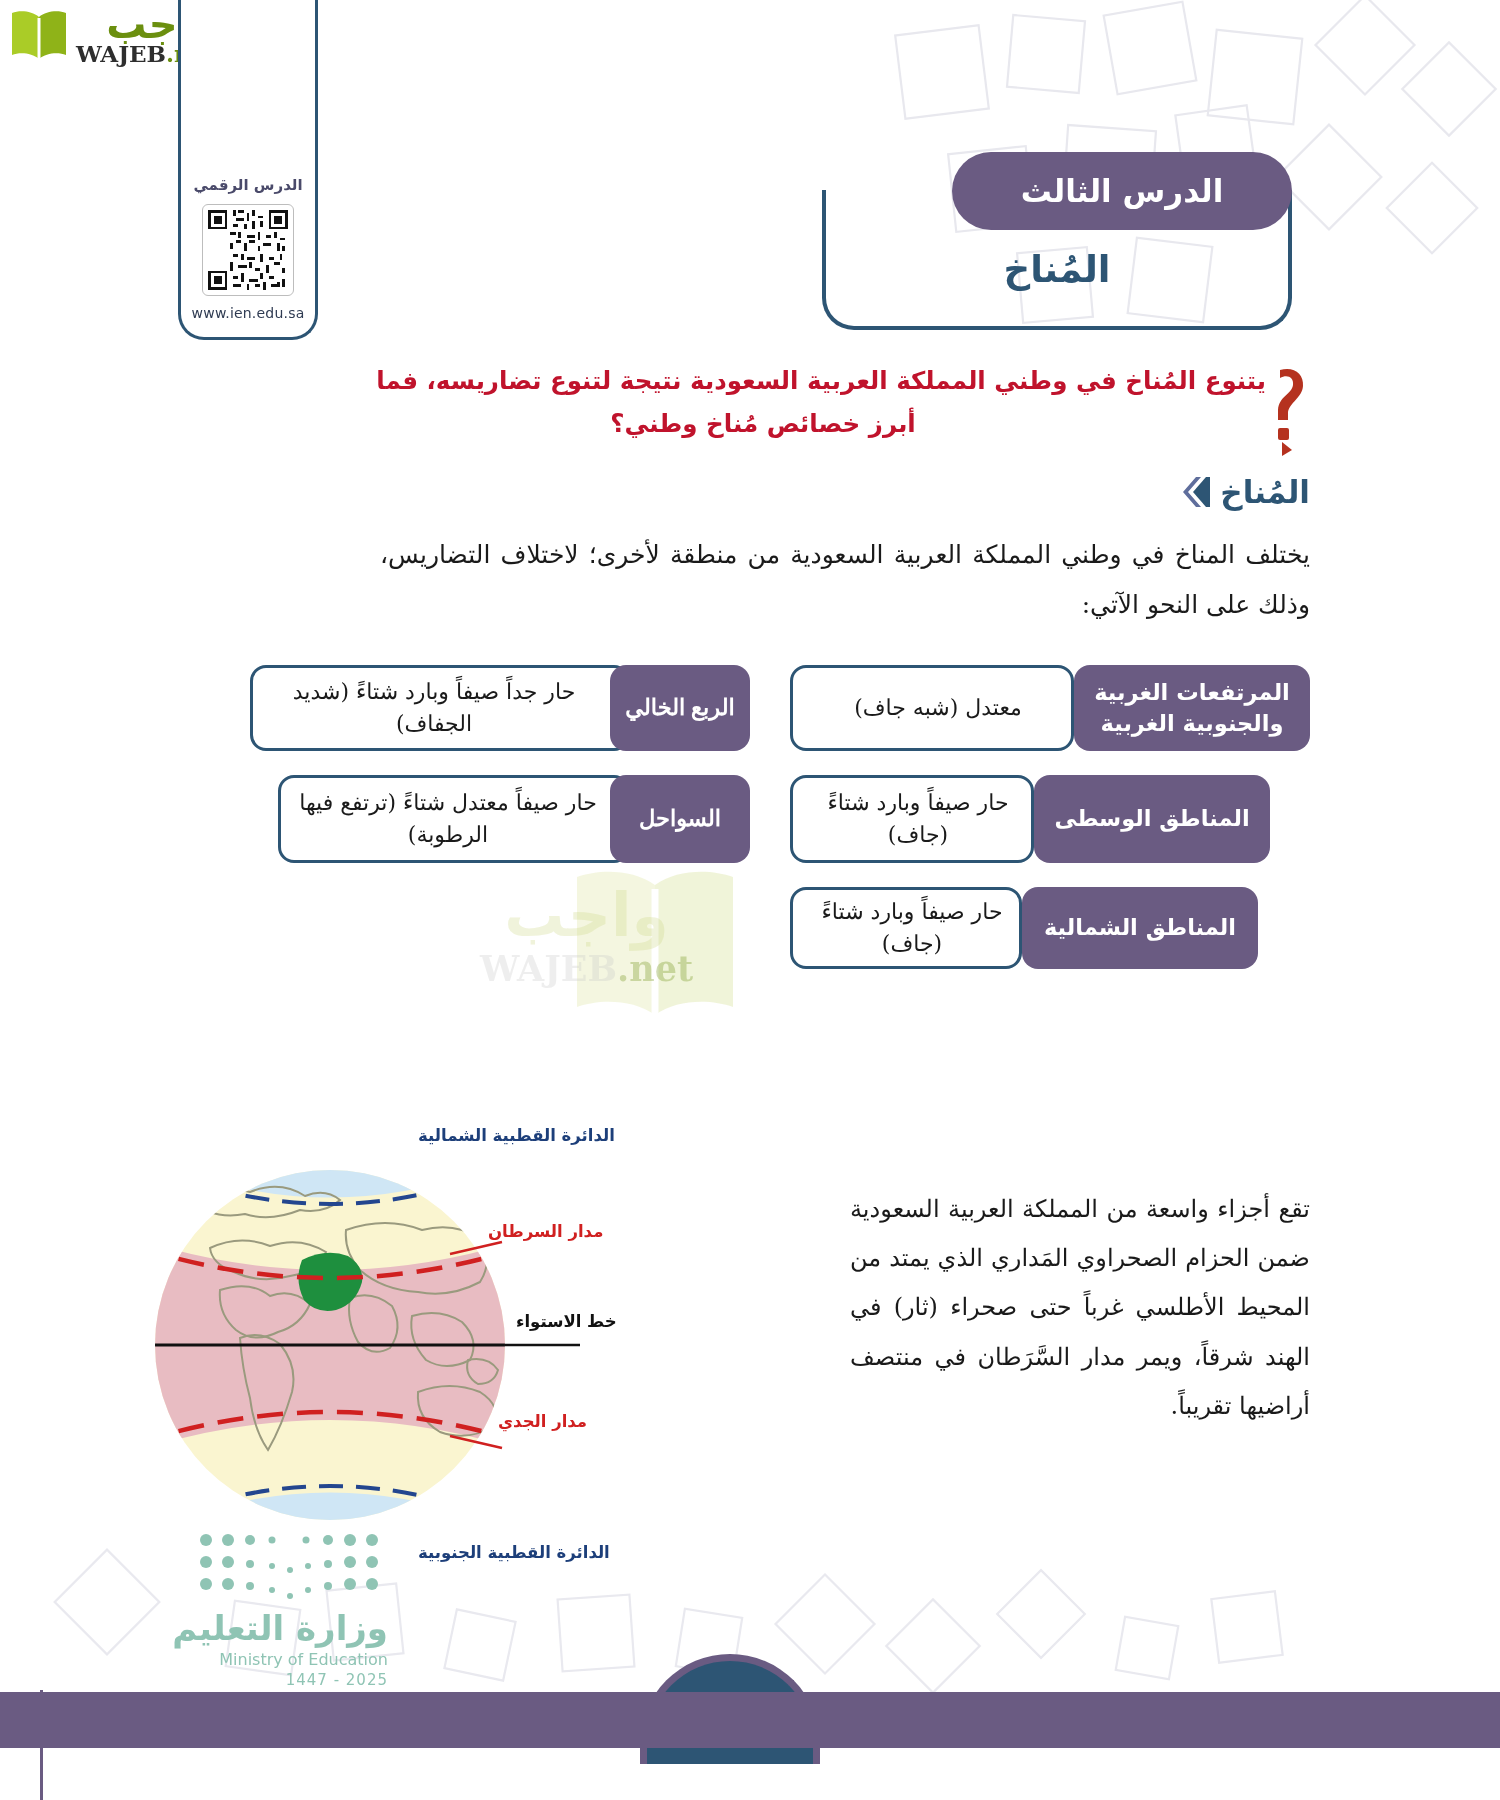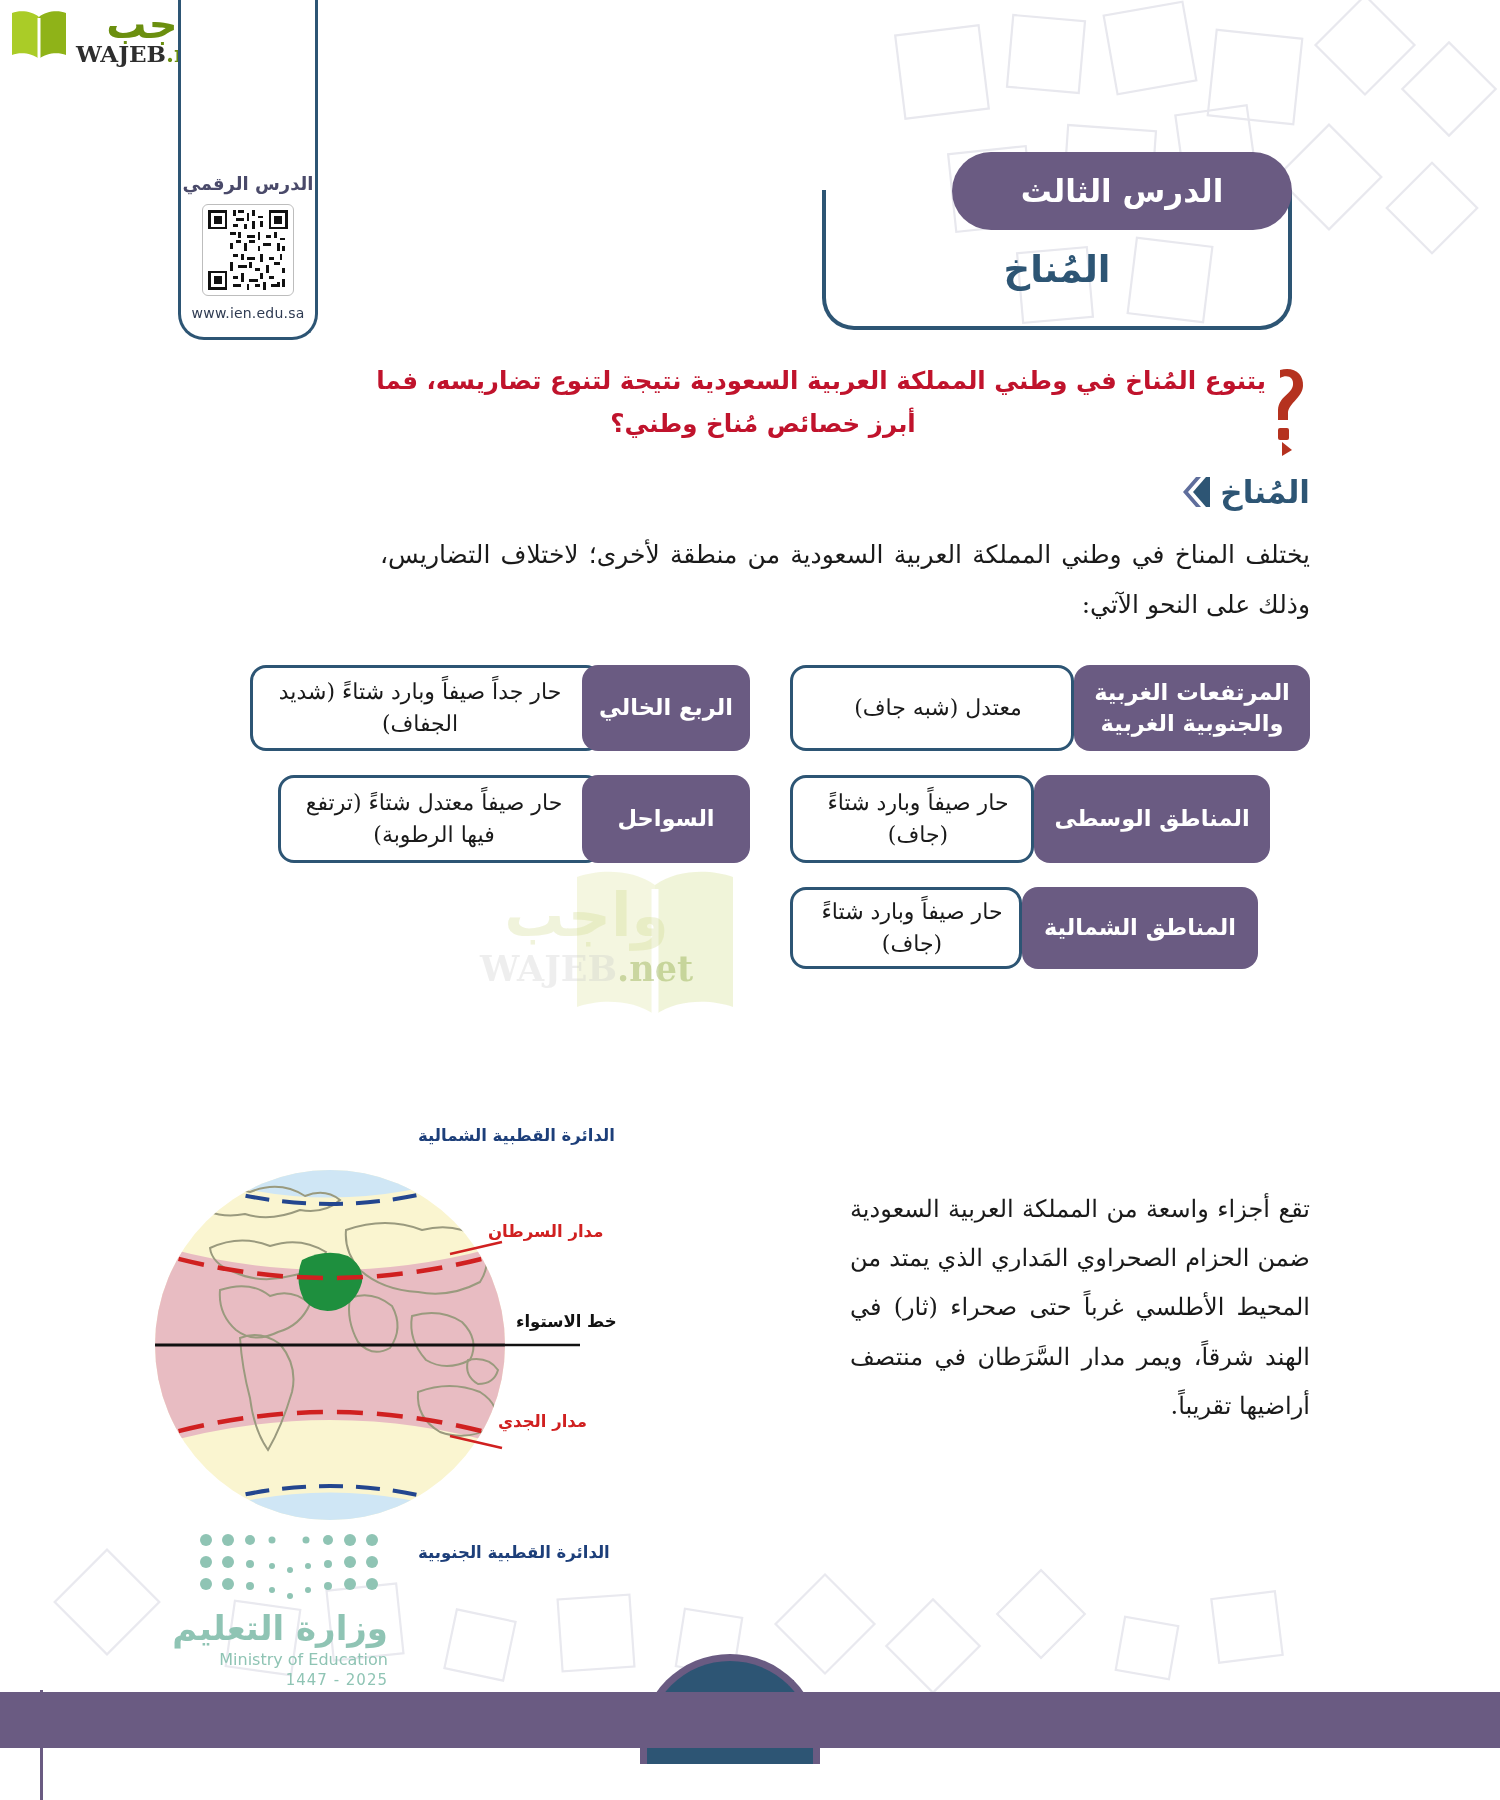--- a/index.html
+++ b/index.html
@@ -31,21 +31,21 @@
   .wm-center-book{position:absolute;left:555px;top:855px;width:200px;height:180px;opacity:.30;}
 
   
   .qr-rail{
     position:absolute;left:178px;top:-40px;width:140px;height:380px;
     border:3px solid #2d5574;border-top:none;border-radius:0 0 26px 26px;
     background:#fff;box-sizing:border-box;
     display:flex;flex-direction:column;align-items:center;justify-content:flex-end;
     padding-bottom:16px;
   }
-  .qr-label{font-size:18px;color:#4a4a6a;font-weight:bold;margin-bottom:10px;}
+  .qr-label{font-size:15px;color:#4a4a6a;font-weight:bold;margin-bottom:10px;}
   .qr-box{width:92px;height:92px;border:1px solid #bdbdbd;border-radius:6px;padding:5px;box-sizing:border-box;background:#fff;}
   .qr-url{font-size:14px;color:#2f3b52;font-weight:normal;margin-top:9px;letter-spacing:.2px;}
 
   
   .lesson-wrap{position:absolute;right:208px;top:152px;width:495px;height:195px;}
   .lesson-frame{
     position:absolute;right:0;top:38px;width:470px;height:140px;
     border:4px solid #2d5574;border-radius:0 0 32px 32px;border-top:none;
     box-sizing:border-box;
   }
@@ -106,21 +106,21 @@
   .col-right .tag{width:236px;}
   .col-right .desc{flex:1;margin-left:-20px;padding-left:28px;}
   .r1 .tag{height:86px;}  .r1 .desc{height:86px;}
   .r2 .tag{height:88px;}  .r2 .desc{height:88px;}
   .r3 .tag{height:82px;}  .r3 .desc{height:82px;}
   .col-right .r2, .col-right .r3{margin-right:0;}
   .col-right .r2{width:460px;margin-right:40px;}
   .col-right .r3{width:448px;margin-right:52px;}
 
   
-  .col-left .tag{width:168px;}
+  .col-left .tag{width:140px;font-family:Liberation Serif, serif;}
   .col-left .desc{flex:1;margin-right:-20px;padding-right:28px;}
   .l1 .tag{height:86px;} .l1 .desc{height:86px;}
   .l2r .tag{height:88px;} .l2r .desc{height:88px;}
   .col-left .l2r{width:472px;}
 
   
   .globe-wrap{position:absolute;left:150px;top:1130px;width:520px;height:430px;}
   .globe-label{position:absolute;font-size:16.5px;font-weight:bold;white-space:nowrap;}
   .gl-n{top:-4px;left:268px;color:#1d3f7a;}
   .gl-s{bottom:-2px;left:268px;color:#1d3f7a;}

